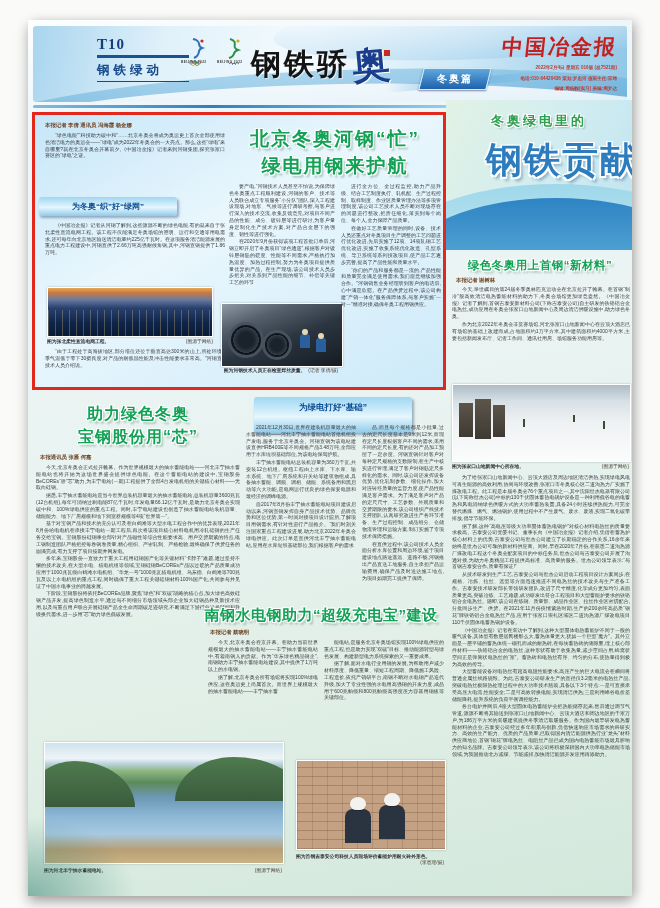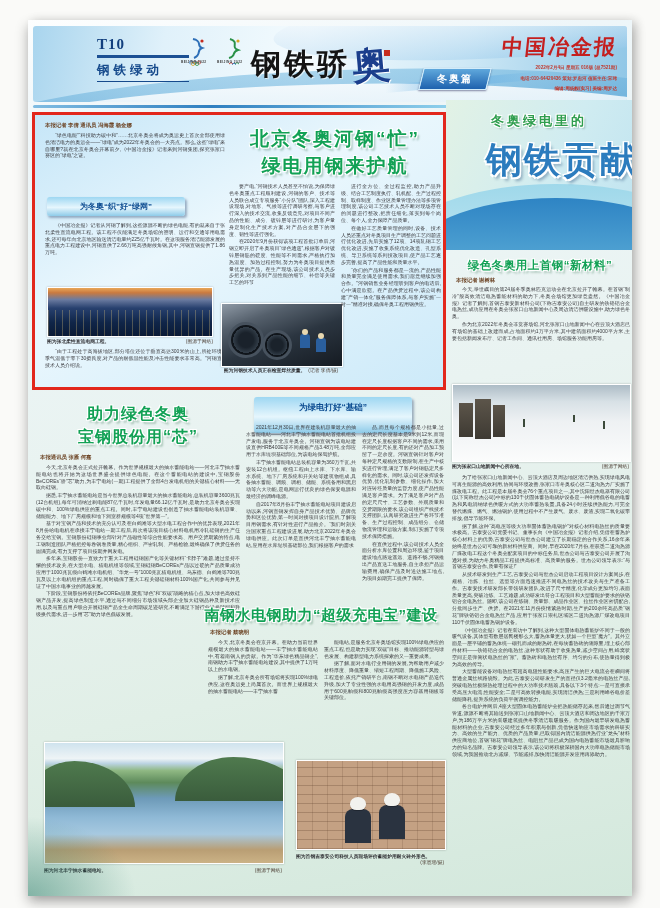--- a/index.html
+++ b/index.html
@@ -48,21 +48,21 @@
     text-shadow:1px 1px 0 #fff,-1px 1px 0 #fff,1px -1px 0 #fff,-1px -1px 0 #fff,2.5px 3px 2px rgba(20,90,50,.30);}
   .pill{position:absolute;background:linear-gradient(180deg,#9ed7f2 0%,#e6f6fd 55%,#8ecbe9 100%);border-radius:3px;
     box-shadow:1.5px 2px 2.5px rgba(10,40,90,.35);color:#0e4e92;font-weight:bold;text-align:center;}
   .photo{position:absolute;border:1.5px solid #fff;box-shadow:0 0 2px rgba(0,0,0,.25);overflow:hidden;}
   
   .redbox{position:absolute;left:4px;top:92px;width:414px;height:278px;border:3px solid #e2271c;box-sizing:border-box;
     background:linear-gradient(150deg,#c6e6f8 0%,#eaf7fd 42%,#cdeaf9 100%);}
   .lead-by{left:10px;top:7px;}
   .lead-intro{left:10px;top:17px;width:180px;height:60px;}
   .lead-head{position:absolute;left:194px;top:10px;width:212px;text-align:center;font-size:19px;line-height:27px;letter-spacing:2px;}
-  .lead-sub{left:12px;top:82px;width:138px;height:19px;font-size:8px;line-height:19px;}
+  .lead-sub{left:4px;top:82px;width:138px;height:19px;font-size:8px;line-height:19px;}
   .lead-c1{left:10px;top:107px;width:180px;height:62px;}
   .photo1{left:12px;top:172px;width:164px;height:48px;
     background:linear-gradient(180deg,#e9a759 0%,#c97a40 10%,#6b7ba0 24%,#27406e 42%,#0f2548 72%,#0a1a35 100%);}
   .photo1 .lights{position:absolute;left:0;bottom:0;width:100%;height:55%;opacity:.5;
     background:repeating-linear-gradient(90deg,rgba(255,220,130,.55) 0 1px,transparent 1px 7px);}
   .p1cap{left:12px;top:223px;width:166px;}
   .lead-quote{left:10px;top:233px;width:182px;height:40px;}
   .lead-c2{left:194px;top:68px;width:106px;height:118px;}
   .photo2{left:186px;top:188px;width:120px;height:62px;
     background:linear-gradient(160deg,#8f9aa6 0%,#55606c 25%,#2b3540 55%,#151b22 100%);}

